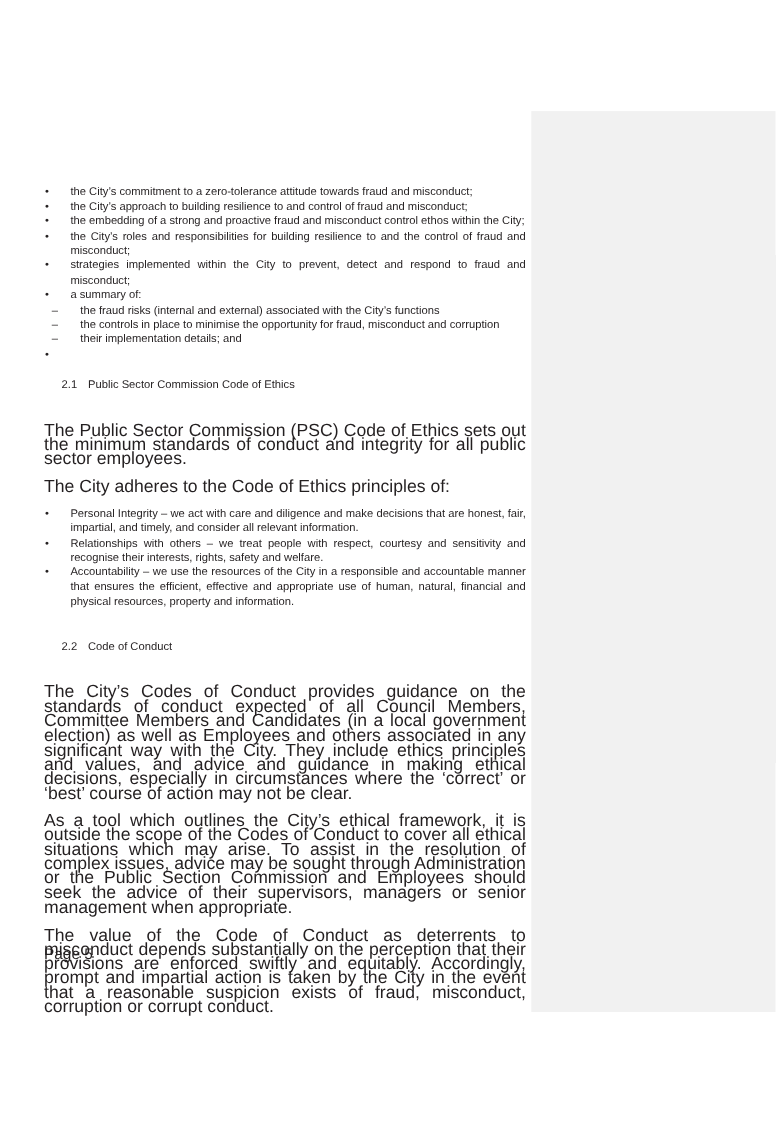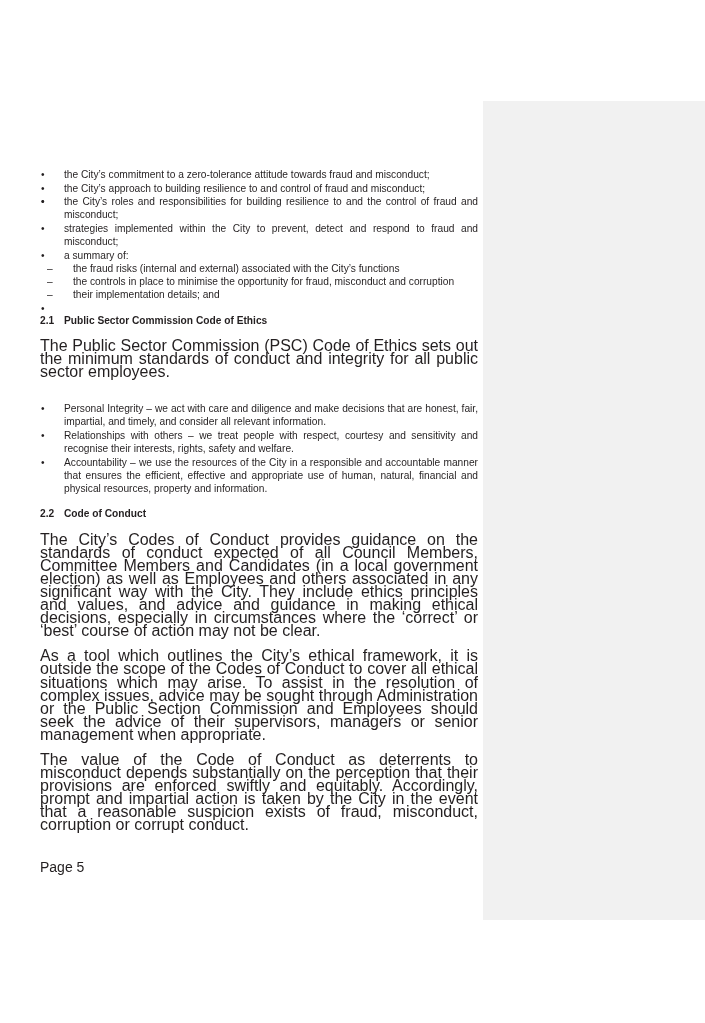--- a/index.html
+++ b/index.html
@@ -84,24 +84,24 @@
     top: 0;
     font-size: 10.2px;
     line-height: 13.1px;
   }
   .gap-md { height: 12px; }
 
   
   .heading {
     font-size: 10.2px;
     line-height: 13.1px;
-    font-weight: bold;
+    font-weight: normal;
     position: relative;
     padding-left: 24px;
-    margin: 0;
+    margin: 16px;
   }
   .heading > .heading-num {
     position: absolute;
     left: 0;
     top: 0;
   }
 
   
   .para {
     font-size: 16px;
@@ -135,20 +135,21 @@
       <li>
         <span class="bullet-mark">•</span>
         <span>the City’s commitment to a zero-tolerance attitude towards fraud and misconduct;</span>
       </li>
       <li>
         <span class="bullet-mark">•</span>
         <span>the City’s approach to building resilience to and control of fraud and misconduct;</span>
       </li>
       <li>
         <span class="bullet-mark">•</span>
+        <span>the embedding of a strong and proactive fraud and misconduct control ethos within the City;</span>
       </li>
       <li>
         <span class="bullet-mark">•</span>
         <span>the City’s roles and responsibilities for building resilience to and the control of fraud and misconduct;</span>
       </li>
       <li>
         <span class="bullet-mark">•</span>
         <span>strategies implemented within the City to prevent, detect and respond to fraud and misconduct;</span>
       </li>
       <li>
@@ -184,20 +185,21 @@
       <span class="heading-num">2.1</span>
       <span>Public Sector Commission Code of Ethics</span>
     </div>
 
     <div class="gap-md"></div>
 
     <p class="para">The Public Sector Commission (PSC) Code of Ethics sets out the minimum standards of conduct and integrity for all public sector employees.</p>
 
     <div class="gap-md"></div>
 
+    <p class="para">The City adheres to the Code of Ethics principles of:</p>
 
     <div class="gap-md"></div>
 
     <ul class="bullets">
       <li>
         <span class="bullet-mark">•</span>
         <span>Personal Integrity – we act with care and diligence and make decisions that are honest, fair, impartial, and timely, and consider all relevant information.</span>
       </li>
       <li>
         <span class="bullet-mark">•</span>

